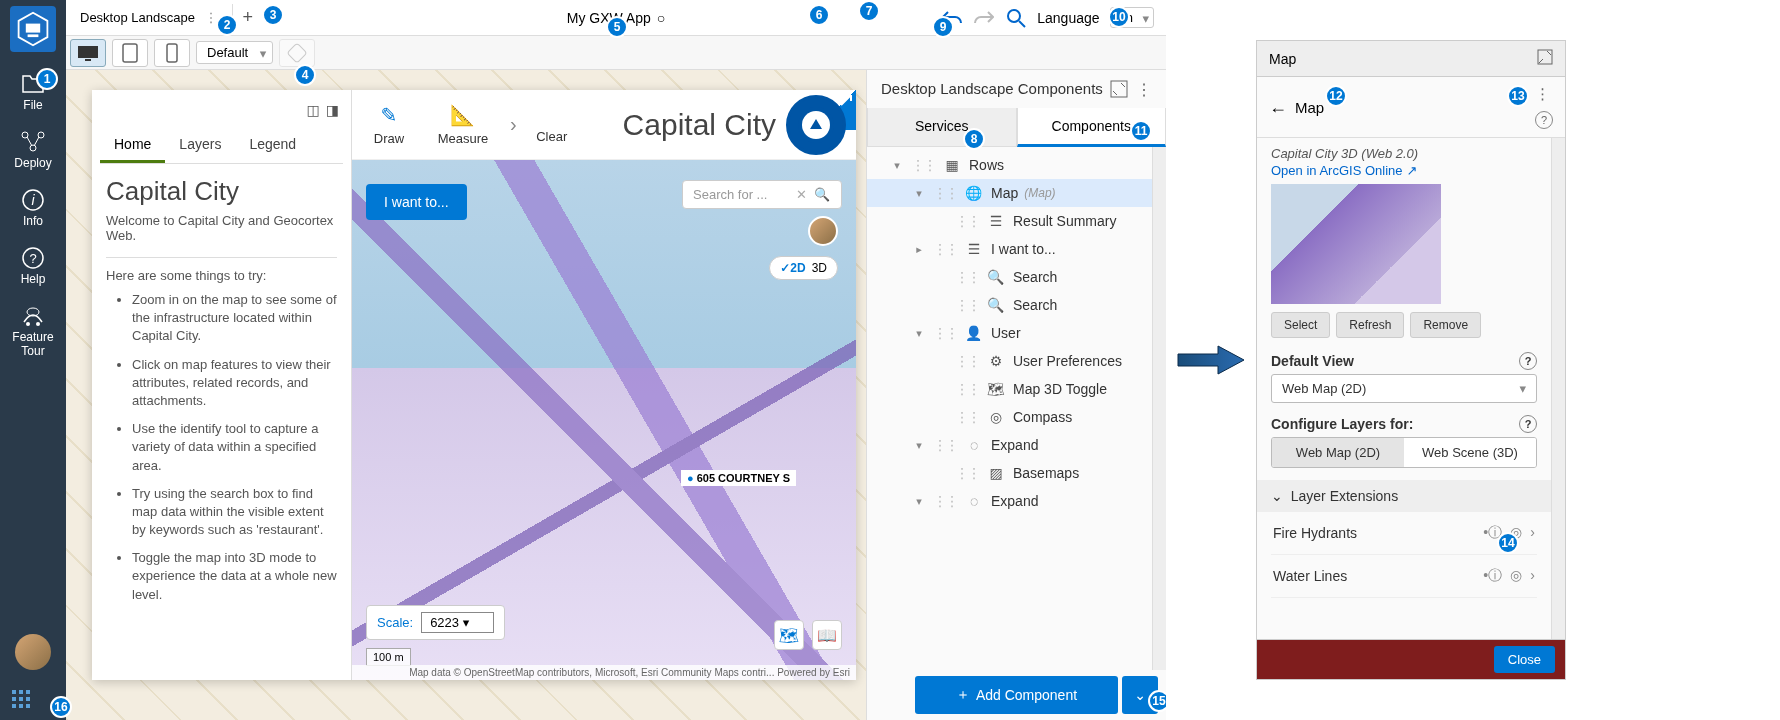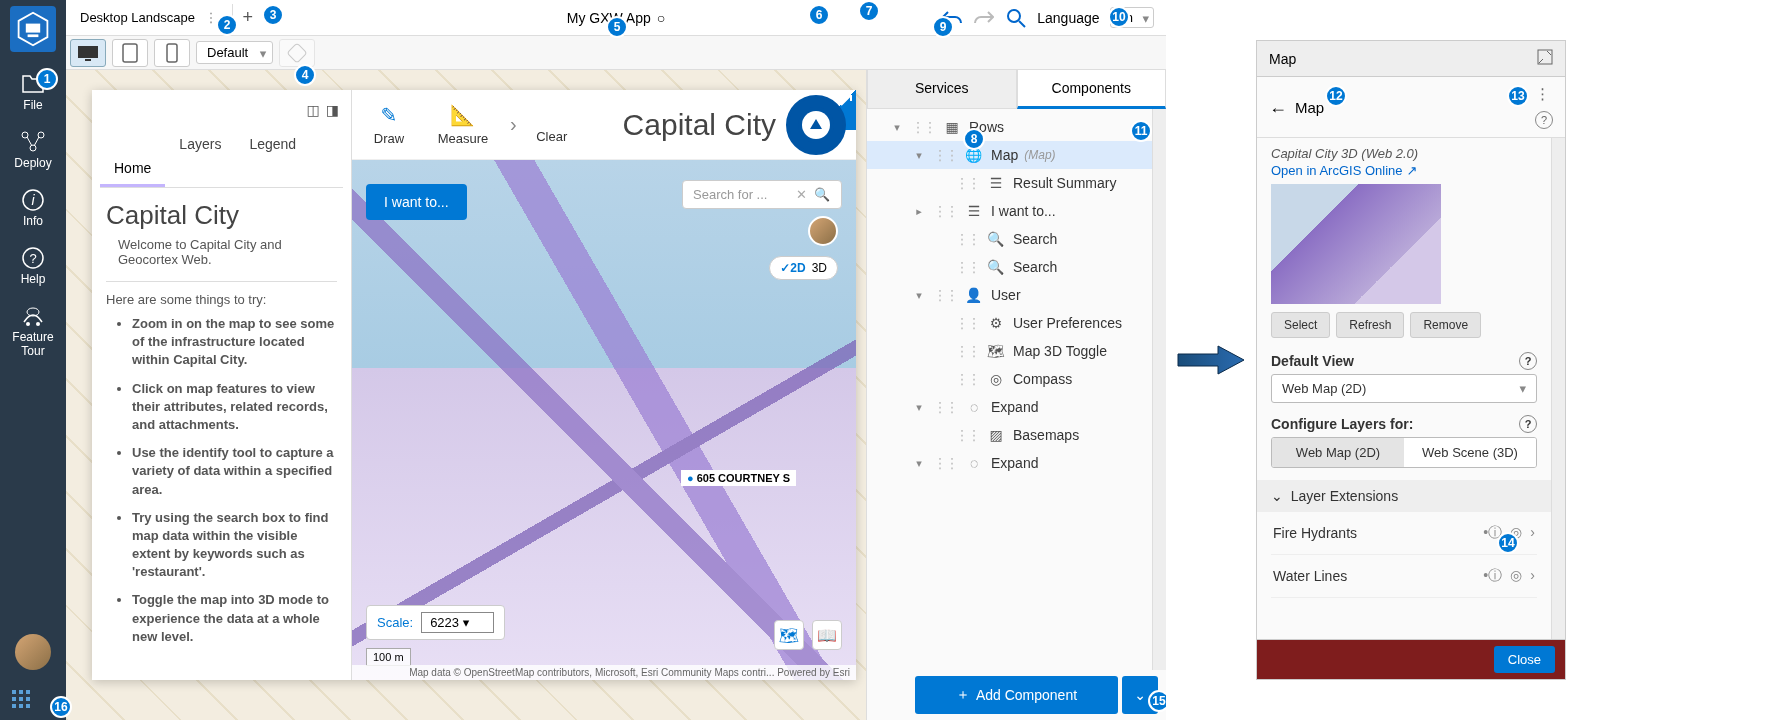--- a/index.html
+++ b/index.html
@@ -36,27 +36,27 @@
 .sel { border: 1px solid #ccc; padding: 3px 24px 3px 10px; border-radius: 3px; background: #fff; font-size: 13px; position: relative; }
 
 
 .preview-area { flex: 1; display: flex; background: #f3ede0; background-image: repeating-linear-gradient(45deg, #e8dfc8 0 2px, transparent 2px 40px); padding: 20px 10px 10px 26px; gap: 0; overflow: hidden; }
 .preview-box { width: 792px; height: 590px; background: #fff; box-shadow: 0 2px 10px rgba(0,0,0,0.2); display: flex; position: relative; }
 .preview-box .corner { position: absolute; top: 0; right: 0; width: 40px; height: 40px; background: linear-gradient(135deg, transparent 49%, #0078d4 50%); display: flex; align-items: flex-start; justify-content: flex-end; padding: 2px; color: #fff; }
 .home-panel { width: 260px; border-right: 1px solid #ddd; display: flex; flex-direction: column; padding: 8px; overflow: hidden; }
 .panel-icons { display: flex; justify-content: flex-end; gap: 6px; padding: 4px; font-size: 14px; color: #555; }
 .tabs-row { display: flex; border-bottom: 1px solid #ddd; margin-top: 6px; }
 .tabs-row .ptab { padding: 8px 14px; font-size: 14px; color: #444; cursor: pointer; }
-.tabs-row .ptab.active { border-bottom: 3px solid #c4b5fd; color: #000; margin-top: 24px; }
+.tabs-row .ptab.active { border-bottom: 3px solid #4d7c0f; color: #000; }
 .home-content { padding: 12px 6px; font-size: 13px; color: #555; overflow: auto; }
 .home-content h1 { font-size: 26px; font-weight: normal; color: #444; margin-bottom: 6px; }
-.home-content .sub { margin-bottom: 14px; margin-left: 12px; }
+.home-content .sub { margin-bottom: 14px; }
 .home-content hr { border: none; border-top: 1px solid #ddd; margin: 10px 0; }
 .home-content ul { margin-left: 26px; margin-top: 8px; }
-.home-content li { margin-bottom: 10px; line-height: 1.4; font-weight: bold; }
+.home-content li { margin-bottom: 10px; line-height: 1.4; }
 
 .map-panel { flex: 1; position: relative; display: flex; flex-direction: column; }
 .map-tools { height: 70px; display: flex; align-items: center; border-bottom: 1px solid #eee; padding: 0 10px; gap: 20px; }
 .map-tool { display: flex; flex-direction: column; align-items: center; font-size: 13px; color: #333; gap: 4px; width: 54px; cursor: pointer; }
 .map-tool .ico { font-size: 20px; color: #0078d4; }
 .map-title { margin-left: auto; font-size: 30px; color: #444; display: flex; align-items: center; gap: 10px; }
 .city-seal { width: 60px; height: 60px; border-radius: 50%; background: #0055a5; border: 3px solid #0055a5; display: flex; align-items: center; justify-content: center; color: #fff; font-size: 9px; }
 .map-body { flex: 1; position: relative; background: linear-gradient(180deg, #b8d4e8 0%, #a8cce3 40%, #d4c8e8 40%, #e8dff5 100%); overflow: hidden; }
 .map-body::before { content: ''; position: absolute; inset: 0; background: 
   linear-gradient(45deg, transparent 45%, #8b6fc4 45%, #8b6fc4 48%, transparent 48%),
@@ -365,20 +365,30 @@
               <div class="mf">🗺</div>
               <div class="mf">📖</div>
             </div>
             <div class="attrib">Map data © OpenStreetMap contributors, Microsoft, Esri Community Maps contri...   Powered by Esri</div>
           </div>
         </div>
       </div>
     </div>
 
     <div class="comp-panel">
+      <div class="comp-head">
+        <h3>Desktop Landscape Components</h3>
+        <div class="icos">
+          <span><svg width="18" height="18" viewBox="0 0 18 18">
+                <rect x="1" y="1" width="16" height="16" fill="none" stroke="#666"></rect>
+                <path d="M11 3l4 4M7 15l-4-4" stroke="#666" fill="none"></path>
+              </svg></span>
+          <span>⋮</span>
+        </div>
+      </div>
       <div class="callout" style="top:58px;left:96px">8</div>
       <div class="callout" style="top:50px;right:14px">11</div>
       <div class="comp-tabs">
         <div class="ctab">Services</div>
         <div class="ctab active">Components</div>
       </div>
       <div class="scroll-flex">
         <div class="tree" id="comp-tree">
             <div class="tree-row indent1">
               <span class="arrow">▾</span>

